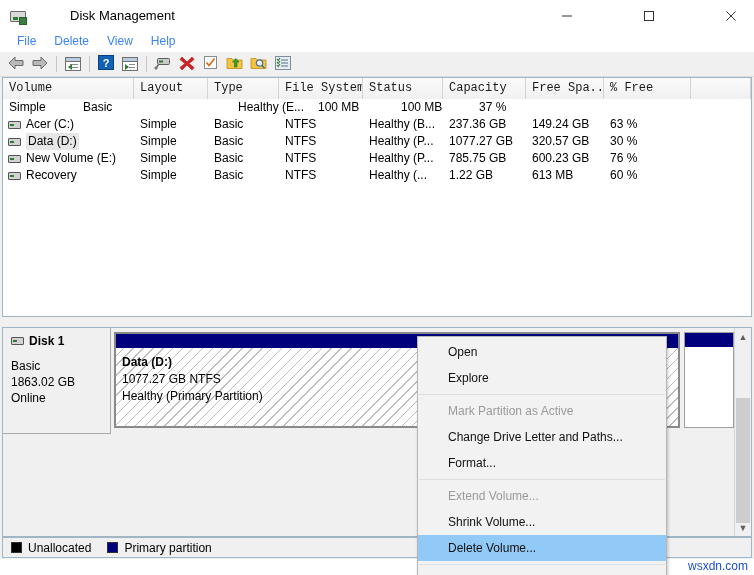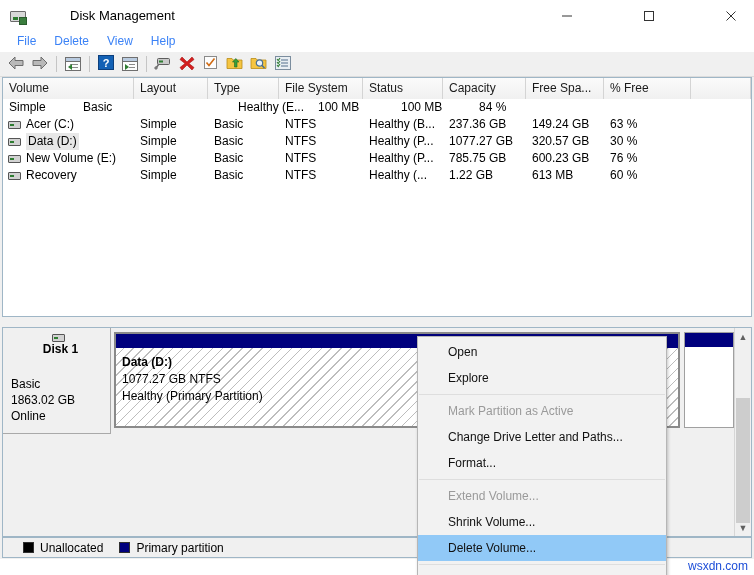--- a/index.html
+++ b/index.html
@@ -103,20 +103,21 @@
   .listwrap {
     position: absolute; left: 2px; top: 77px;
     width: 750px; height: 240px;
     background: #ffffff;
     border: 1px solid #9fb6c6;
     overflow: hidden;
   }
   .lhead {
     display: flex; height: 17px; background: #f0f0f0;
     border-bottom: 1px solid #000000;
+    font-family: Liberation Mono, monospace;
   }
   .lhead .hc {
     height: 21px; line-height: 20px;
     padding-left: 6px;
     border-right: 1px solid #d4d4d4;
     font-size: 12px; color: #1a1a1a;
     overflow: hidden; white-space: nowrap;
     flex: 0 0 auto;
     background: linear-gradient(#fbfbfb, #f0f0f0);
   }
@@ -163,22 +164,21 @@
   }
   .diskinfo {
     width: 108px; height: 106px; flex: 0 0 auto;
     background: #f0f0f0;
     border-right: 1px solid #a9a9a9;
     border-bottom: 1px solid #a9a9a9;
     padding: 6px 0 0 8px;
   }
   .diskinfo .dtitle {
     font-weight: bold; font-size: 12px; display: flex; align-items: center;
-    margin-bottom: 20px;
-    flex-direction: column;
+    margin-bottom: 10px;
   }
   .diskinfo .dtitle .dico {
     width: 13px; height: 8px; margin-right: 5px; flex: 0 0 auto;
     background: #d2d2d2; border: 1px solid #555; position: relative;
     border-radius: 1px;
   }
   .diskinfo .dtitle .dico:after {
     content: ""; position: absolute; left: 1px; top: 2px;
     width: 4px; height: 2px; background: #2f7d32;
   }
@@ -226,21 +226,21 @@
     top: 70px; height: 125px;
     background: #cdcdcd;
   }
 
   
   .legend {
     position: absolute; left: 2px; top: 537px;
     width: 750px; height: 21px;
     background: #f0f0f0;
     border: 1px solid #9fb6c6;
-    display: flex; align-items: center; padding-left: 20px;
+    display: flex; align-items: center; padding-left: 8px;
   }
   .legend .sw {
     width: 11px; height: 11px; margin-right: 6px; flex: 0 0 auto;
     border: 1px solid #303030;
   }
   .legend .lt { font-size: 12px; margin-right: 16px; }
 
   
   .statusstrip {
     position: absolute; left: 0; top: 559px; width: 754px; height: 16px;
@@ -444,21 +444,21 @@
 
     <div style="padding-top:4px">
 
       <div class="lrow">
         <div class="lcell" style="width:74px">Simple</div>
         <div class="lcell" style="width:71px">Basic</div>
         <div class="lcell" style="width:84px"></div>
         <div class="lcell" style="width:80px">Healthy (E...</div>
         <div class="lcell" style="width:83px">100 MB</div>
         <div class="lcell" style="width:78px">100 MB</div>
-        <div class="lcell" style="width:87px">84 %</div>
+        <div class="lcell" style="width:87px">37 %</div>
       </div>
 
       <div class="lrow">
         <div class="lcell vol" style="width:131px">
           <span class="volico"></span>
           <span class="volname">Acer (C:)</span>
         </div>
         <div class="lcell" style="width:74px">Simple</div>
         <div class="lcell" style="width:71px">Basic</div>
         <div class="lcell" style="width:84px">NTFS</div>

